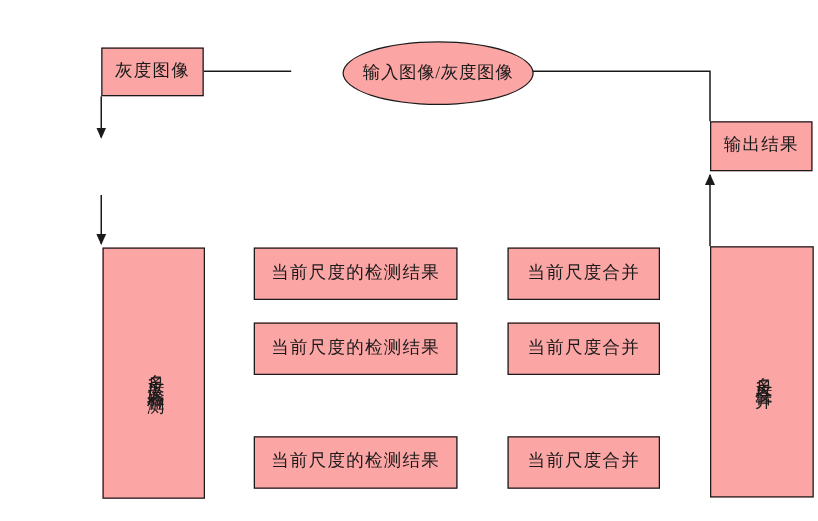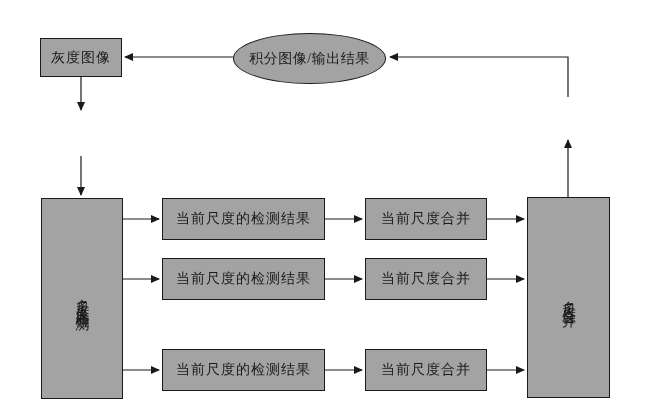--- a/index.html
+++ b/index.html
@@ -21,28 +21,29 @@
     left: 0;
     top: 0;
     width: 654px;
     height: 417px;
     pointer-events: none;
   }
   .node {
     position: absolute;
     box-sizing: border-box;
     border: 1px solid #1a1a1a;
-    background: #a3a3a3;
+    background: #fca5a5;
     display: flex;
     align-items: center;
     justify-content: center;
     font-size: 14px;
     letter-spacing: 1px;
     text-align: left;
     line-height: 1.1;
+    margin-left: 41px;
   }
   .node.ellipse {
     border-radius: 50%;
     letter-spacing: 0.5px;
   }
   .vlabel {
     writing-mode: vertical-rl;
     text-orientation: upright;
     letter-spacing: 3px;
     line-height: 1;
@@ -84,21 +85,21 @@
       <path d="M325,279 L362,279" marker-end="url(#arrow)"></path>
       <path d="M325,370 L362,370" marker-end="url(#arrow)"></path>
       <path d="M487,219 L524,219" marker-end="url(#arrow)"></path>
       <path d="M487,279 L524,279" marker-end="url(#arrow)"></path>
       <path d="M487,370 L524,370" marker-end="url(#arrow)"></path>
       <path d="M568,197 L568,140" marker-end="url(#arrow)"></path>
     </g>
   </svg>
 
   <div id="n-io" class="node ellipse">
-    <span>积分图像/输出结果</span>
+    <span>输入图像/灰度图像</span>
   </div>
 
   <div id="n-gray" class="node">
     <span>灰度图像</span>
   </div>
 
 
   <div id="n-msdetect" class="node">
     <span class="vlabel">多尺度人脸检测</span>
   </div>
@@ -124,14 +125,17 @@
   </div>
 
   <div id="n-mrg3" class="node">
     <span>当前尺度合并</span>
   </div>
 
   <div id="n-msmerge" class="node">
     <span class="vlabel">多尺度合并</span>
   </div>
 
+  <div id="n-output" class="node">
+    <span>输出结果</span>
+  </div>
 
 </div>
 
 </body></html>

